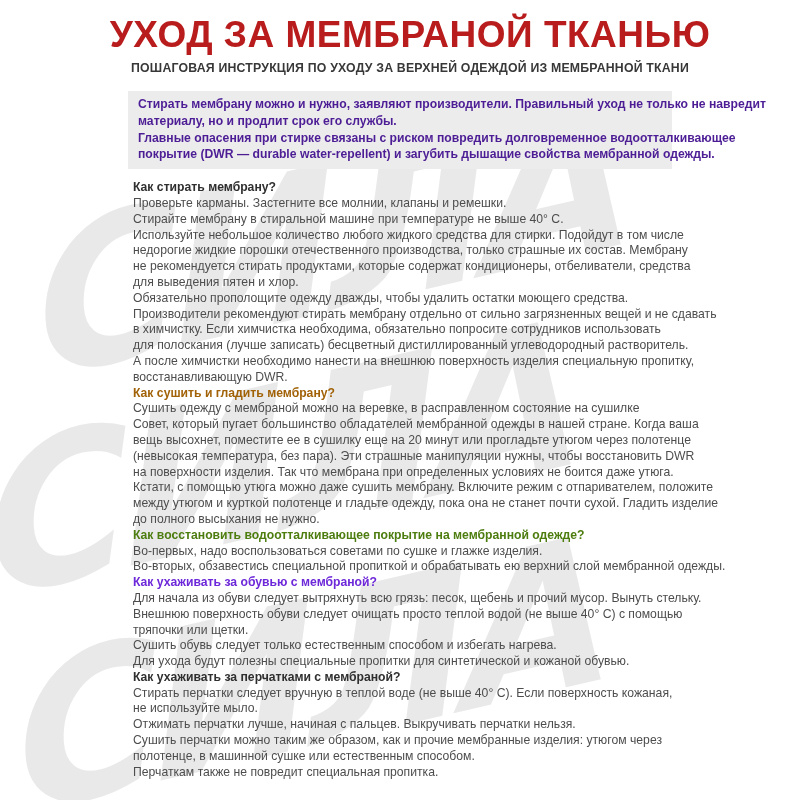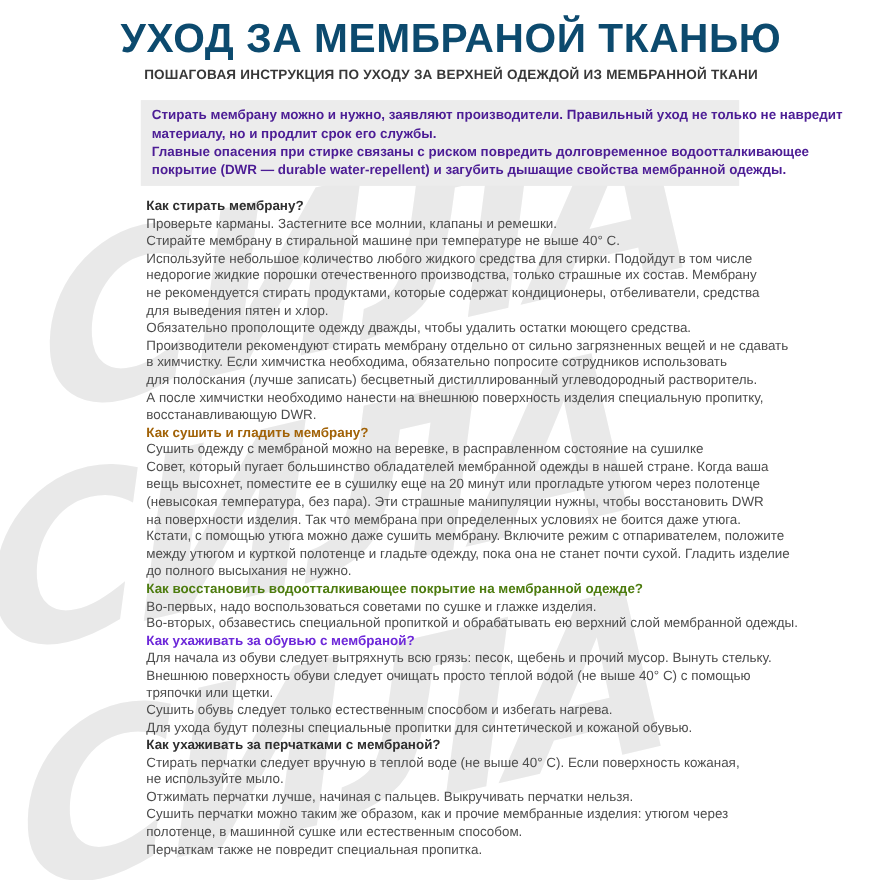--- a/index.html
+++ b/index.html
@@ -63,21 +63,21 @@
 <div class="page">
 
   <div class="watermark-layer">
     <div class="watermark wm-1" style="color: rgb(233, 233, 233);">СИЛА</div>
     <div class="watermark wm-2" style="color: rgb(233, 233, 233);">СИЛА</div>
     <div class="watermark wm-3" style="color: rgb(233, 233, 233);">СИЛА</div>
   </div>
 
   <div class="content">
 
-    <h1 class="page-title" style="color: #0c4a6e; padding-left: 20px;">УХОД ЗА МЕМБРАНОЙ ТКАНЬЮ</h1>
+    <h1 class="page-title" style="color: #b91c1c; padding-left: 20px;">УХОД ЗА МЕМБРАНОЙ ТКАНЬЮ</h1>
 
     <div class="page-subtitle" style="color: rgb(56, 56, 56);">ПОШАГОВАЯ ИНСТРУКЦИЯ ПО УХОДУ ЗА ВЕРХНЕЙ ОДЕЖДОЙ ИЗ МЕМБРАННОЙ ТКАНИ</div>
 
     <div class="intro-box" style="background: rgb(236, 236, 236); color: #4c1d95; font-weight: bold;">
       <div class="intro-line">Стирать мембрану можно и нужно, заявляют производители. Правильный уход не только не навредит</div>
       <div class="intro-line">материалу, но и продлит срок его службы.</div>
       <div class="intro-line">Главные опасения при стирке связаны с риском повредить долговременное водоотталкивающее</div>
       <div class="intro-line">покрытие (DWR — durable water-repellent) и загубить дышащие свойства мембранной одежды.</div>
     </div>
 

